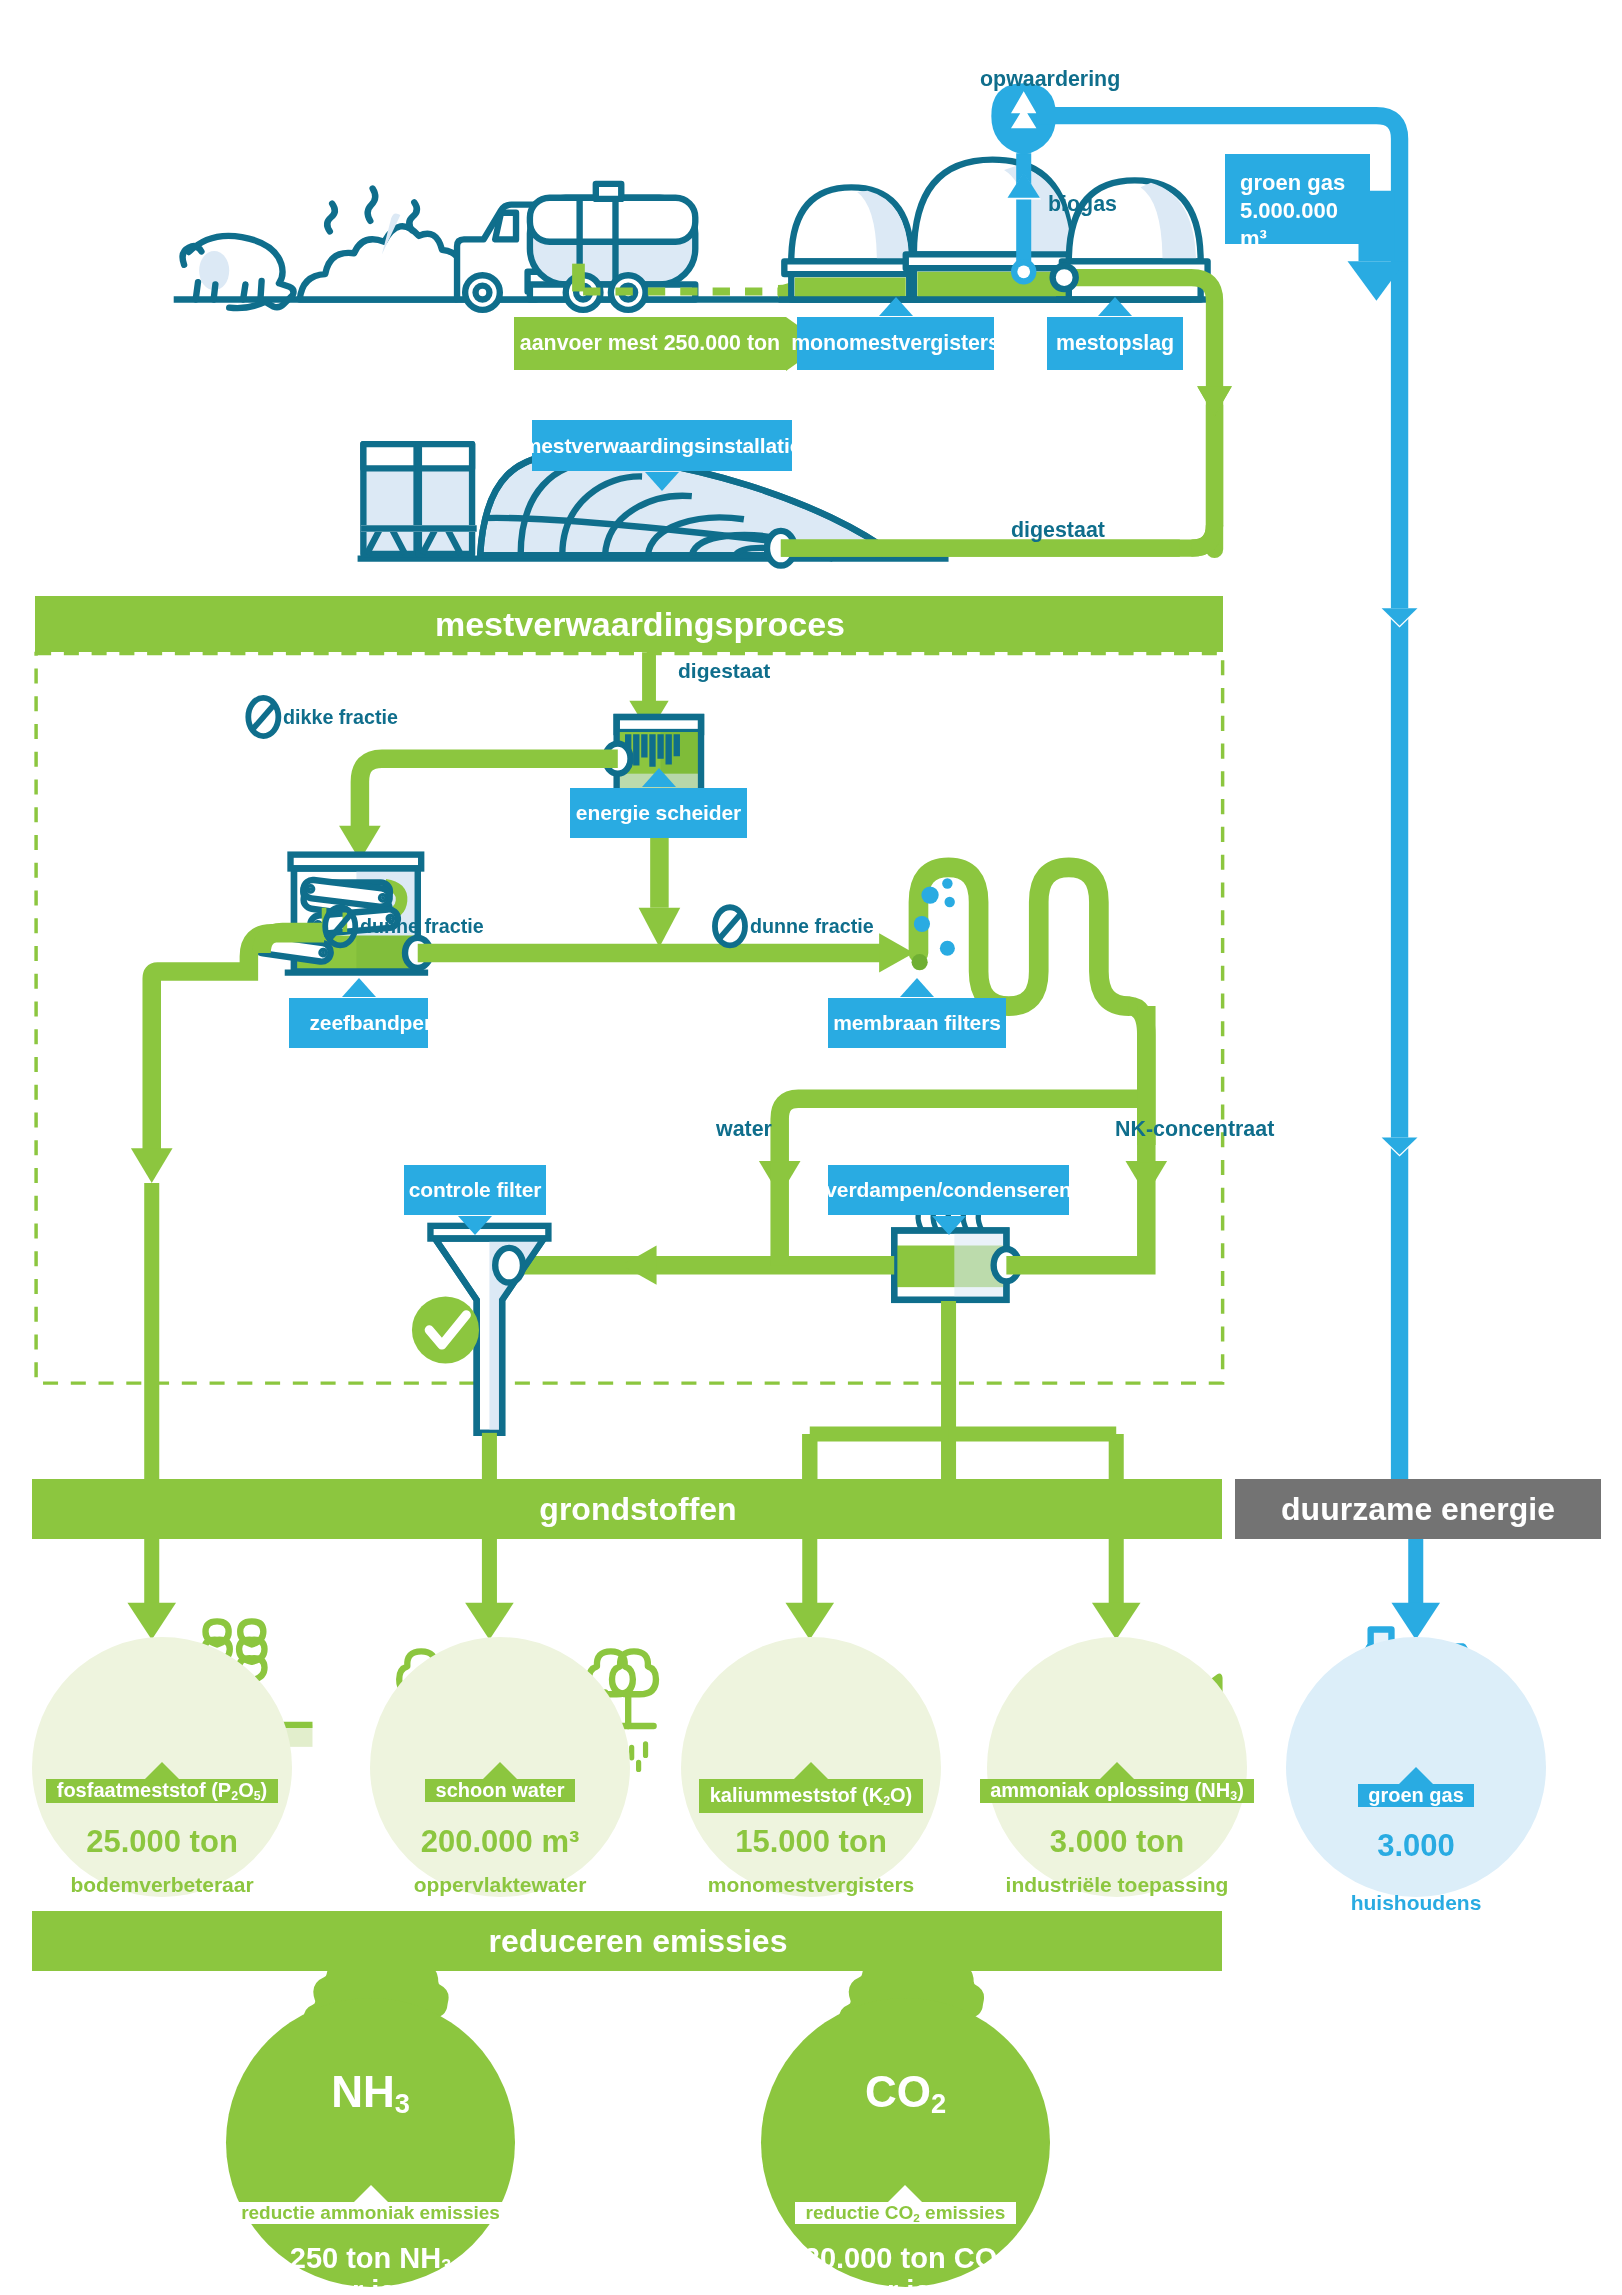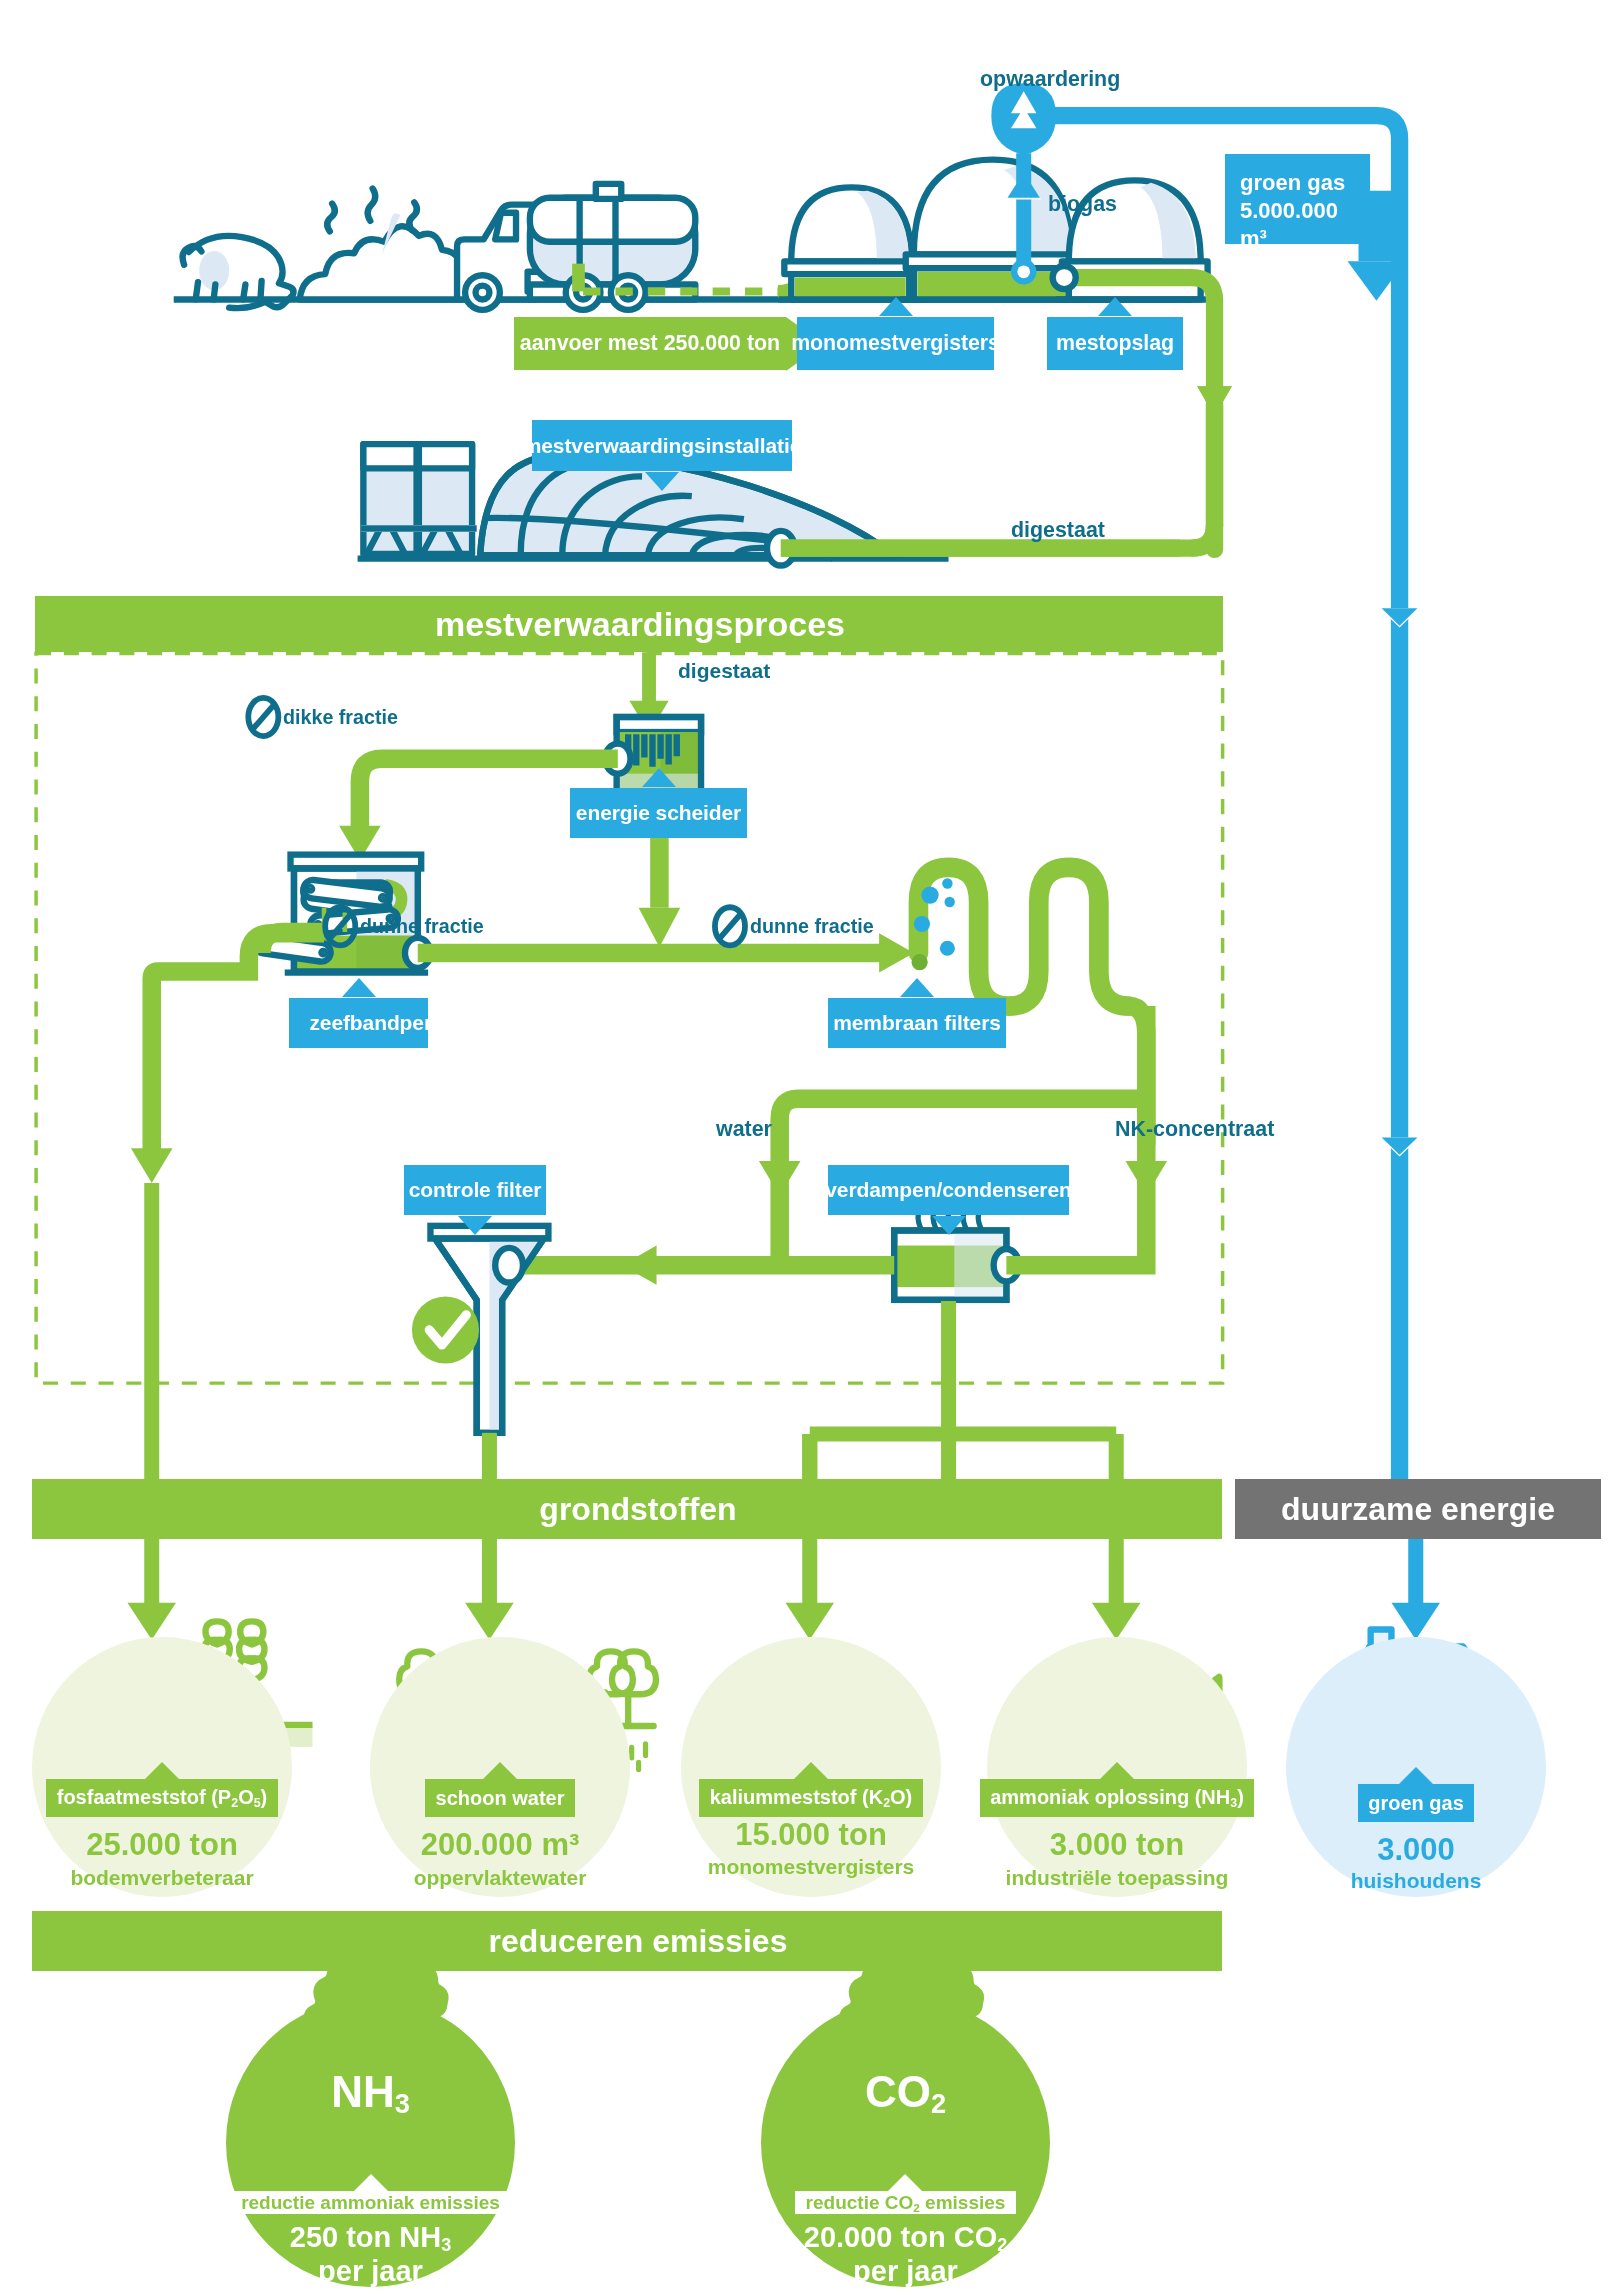--- a/index.html
+++ b/index.html
@@ -45,21 +45,21 @@
     display:flex; align-items:center; justify-content:center;
     color:#fff; font-weight:bold; white-space:nowrap;
   }
   .bigbar.green { background:#8CC63F;padding-left:22px; }
   .bigbar.blue { background:#737373; }
 
   
   .rescircle {
     position:absolute;
     border-radius:50%;
-    display:flex; flex-direction:column; align-items:center;
+    display:flex; flex-direction:column; align-items:center;gap:11px;
   }
   .rescircle.pale { background:#EEF4DE; }
   .rescircle.paleblue { background:#DCEEF9; }
   .rescircle.solid { background:#8CC63F; }
 
   .res-chip {
     position:relative;
     font-weight:bold; color:#fff; text-align:center;
     white-space:nowrap; padding:0 10.4px;
     display:flex; align-items:center; justify-content:center;
@@ -570,21 +570,21 @@
     <div class="res-big g-txt" style="margin-top:10.4px; font-size:31px;">3.000 ton</div>
     <div class="res-sub g-txt" style="margin-top:2.3px; font-size:21px;">industriële toepassing</div>
   </div>
 
   <div class="rescircle paleblue" style="left:1286px; top:1637px; width:260px; height:260px;">
     <div class="res-chip bbg" style="margin-top:147px; height:38px; font-size:20px;">
       <span class="tip2"></span>
       <span>groen gas</span>
     </div>
     <div class="res-big b-txt" style="margin-top:10.4px; font-size:31px;">3.000</div>
-    <div class="res-sub b-txt" style="margin-top:1px; font-size:21px;">huishoudens</div>
+    <div class="res-sub b-txt" style="margin-top:16px; font-size:21px;">huishoudens</div>
   </div>
 
   <div class="bigbar green" style="left:32px; top:1911px; width:1190px; height:60px; font-size:32px;">
     <span>reduceren emissies</span>
   </div>
 
   <div class="rescircle solid" style="left:226px; top:1998px; width:289px; height:289px;">
     <div style="margin-top:69px; font-size:44px; font-weight:bold; color:#ffffff;">
       NH<sub>3</sub>
     </div>

